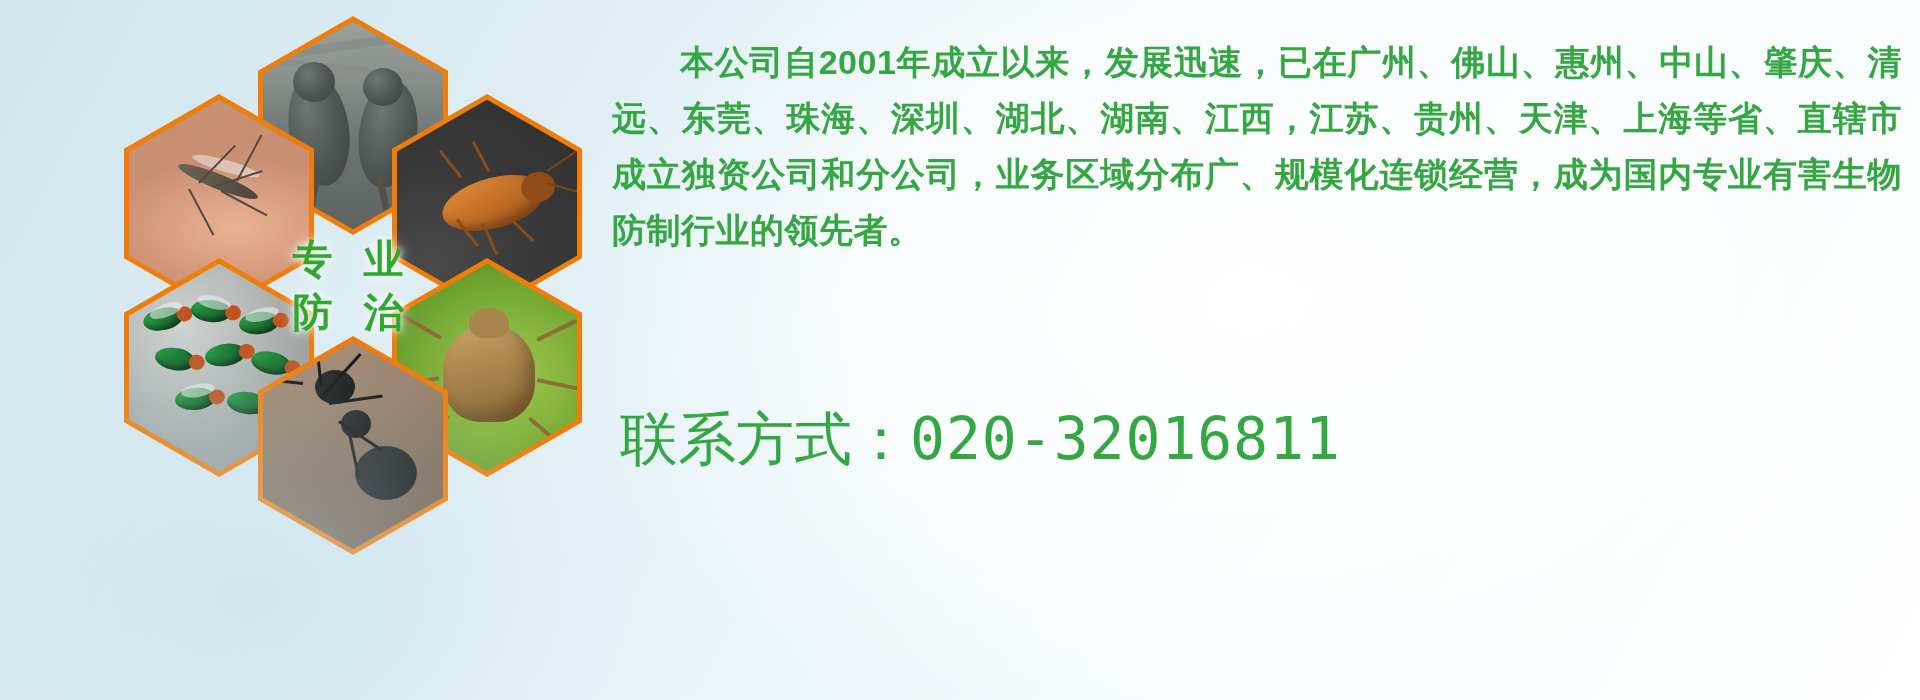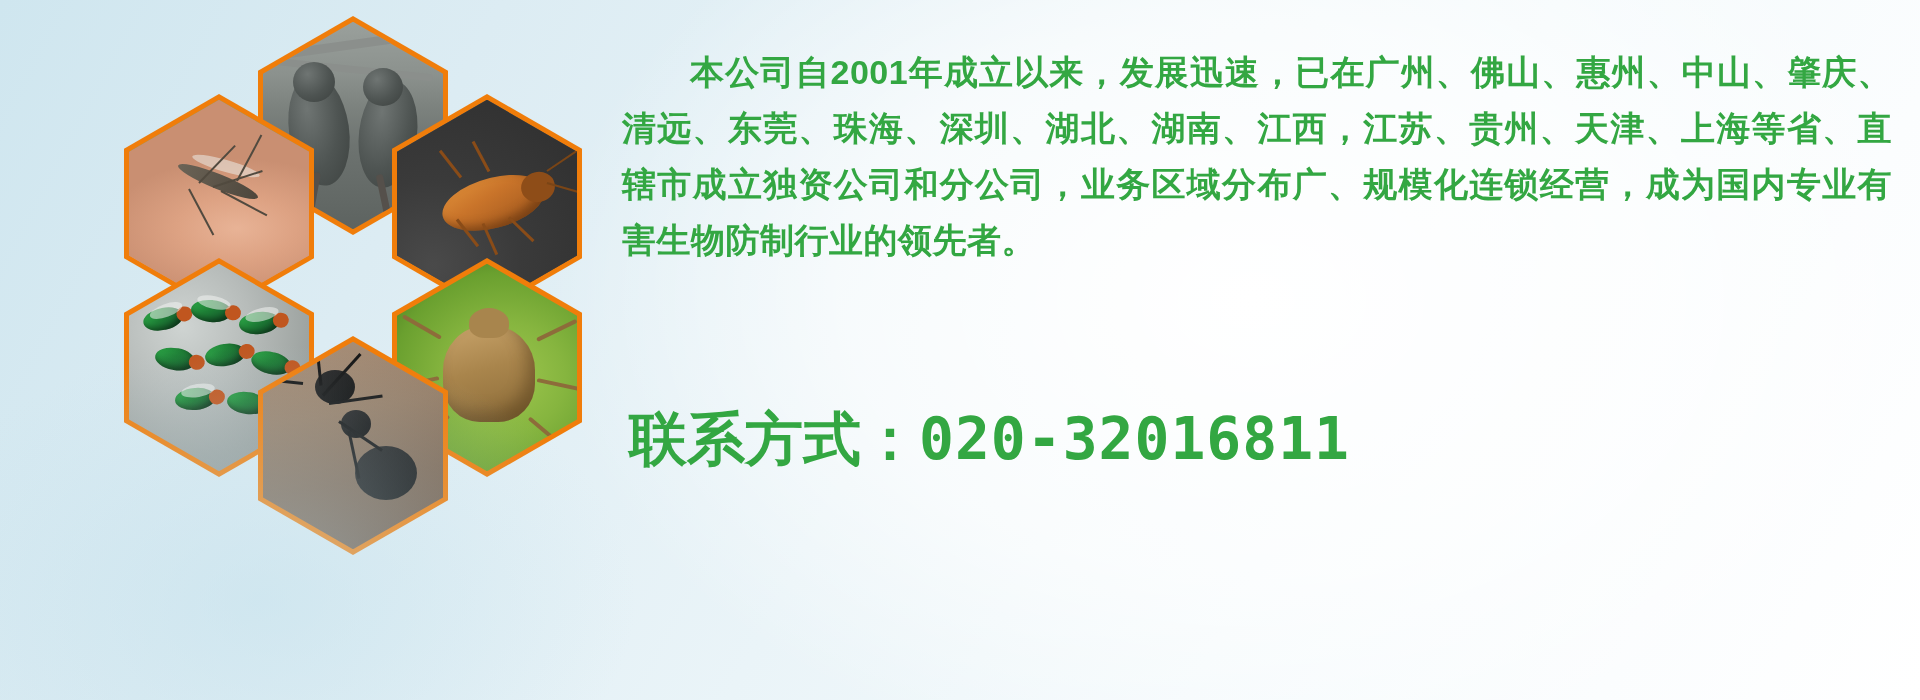--- a/index.html
+++ b/index.html
@@ -146,24 +146,24 @@
     background:#a8854d;
   }
   .art-bug .bleg{position:absolute;height:4px;background:#8d6c3a;transform-origin:left center;border-radius:2px;}
 
   
   #copy{
     position:absolute;left:612px;top:34px;width:1290px;
     color:#33a742;font-size:34px;line-height:56px;font-weight:bold;
     letter-spacing:0.5px;
   }
-  #copy p{margin:10px;text-align:justify;text-indent:2em;}
+  #copy p{margin:0;text-align:justify;text-indent:2em;}
 
   #contact{position:absolute;left:620px;top:398px;width:1290px;color:#33a742;}
-  .c-line{font-size:58px;font-weight:bold;line-height:82px;white-space:nowrap;margin-left:9px;}
+  .c-line{font-size:58px;font-weight:normal;line-height:82px;white-space:nowrap;}
   .c-line.l1{padding-left:0px;}
   .c-line.l2{padding-left:272px;}
   .num{font-family:"DejaVu Sans Mono","Liberation Mono",monospace;letter-spacing:1px;}
 </style>
 </head>
 <body>
 
 <div id="stage">
 
   <div id="comb">
@@ -256,20 +256,24 @@
           <div class="aleg" style="left:60px;top:52px;width:56px;transform:rotate(-48deg);"></div>
           <div class="aleg" style="left:66px;top:60px;width:54px;transform:rotate(-8deg);"></div>
           <div class="aleg" style="left:76px;top:78px;width:52px;transform:rotate(34deg);"></div>
           <div class="aleg" style="left:58px;top:42px;width:46px;transform:rotate(-96deg);"></div>
           <div class="aleg" style="left:86px;top:88px;width:48px;transform:rotate(78deg);"></div>
           <div class="aleg" style="left:40px;top:40px;width:44px;transform:rotate(186deg);"></div>
         </div>
       </div>
     </div>
 
+    <div class="h-center">
+      <div class="slogan">专 业</div>
+      <div class="slogan">防 治</div>
+    </div>
   </div>
 
   <div id="copy">
     <p>本公司自2001年成立以来，发展迅速，已在广州、佛山、惠州、中山、肇庆、清远、东莞、珠海、深圳、湖北、湖南、江西，江苏、贵州、天津、上海等省、直辖市成立独资公司和分公司，业务区域分布广、规模化连锁经营，成为国内专业有害生物防制行业的领先者。</p>
   </div>
 
   <div id="contact">
     <div class="c-line l1">
       <span>联系方式：</span><span class="num">020-32016811</span>
     </div>

